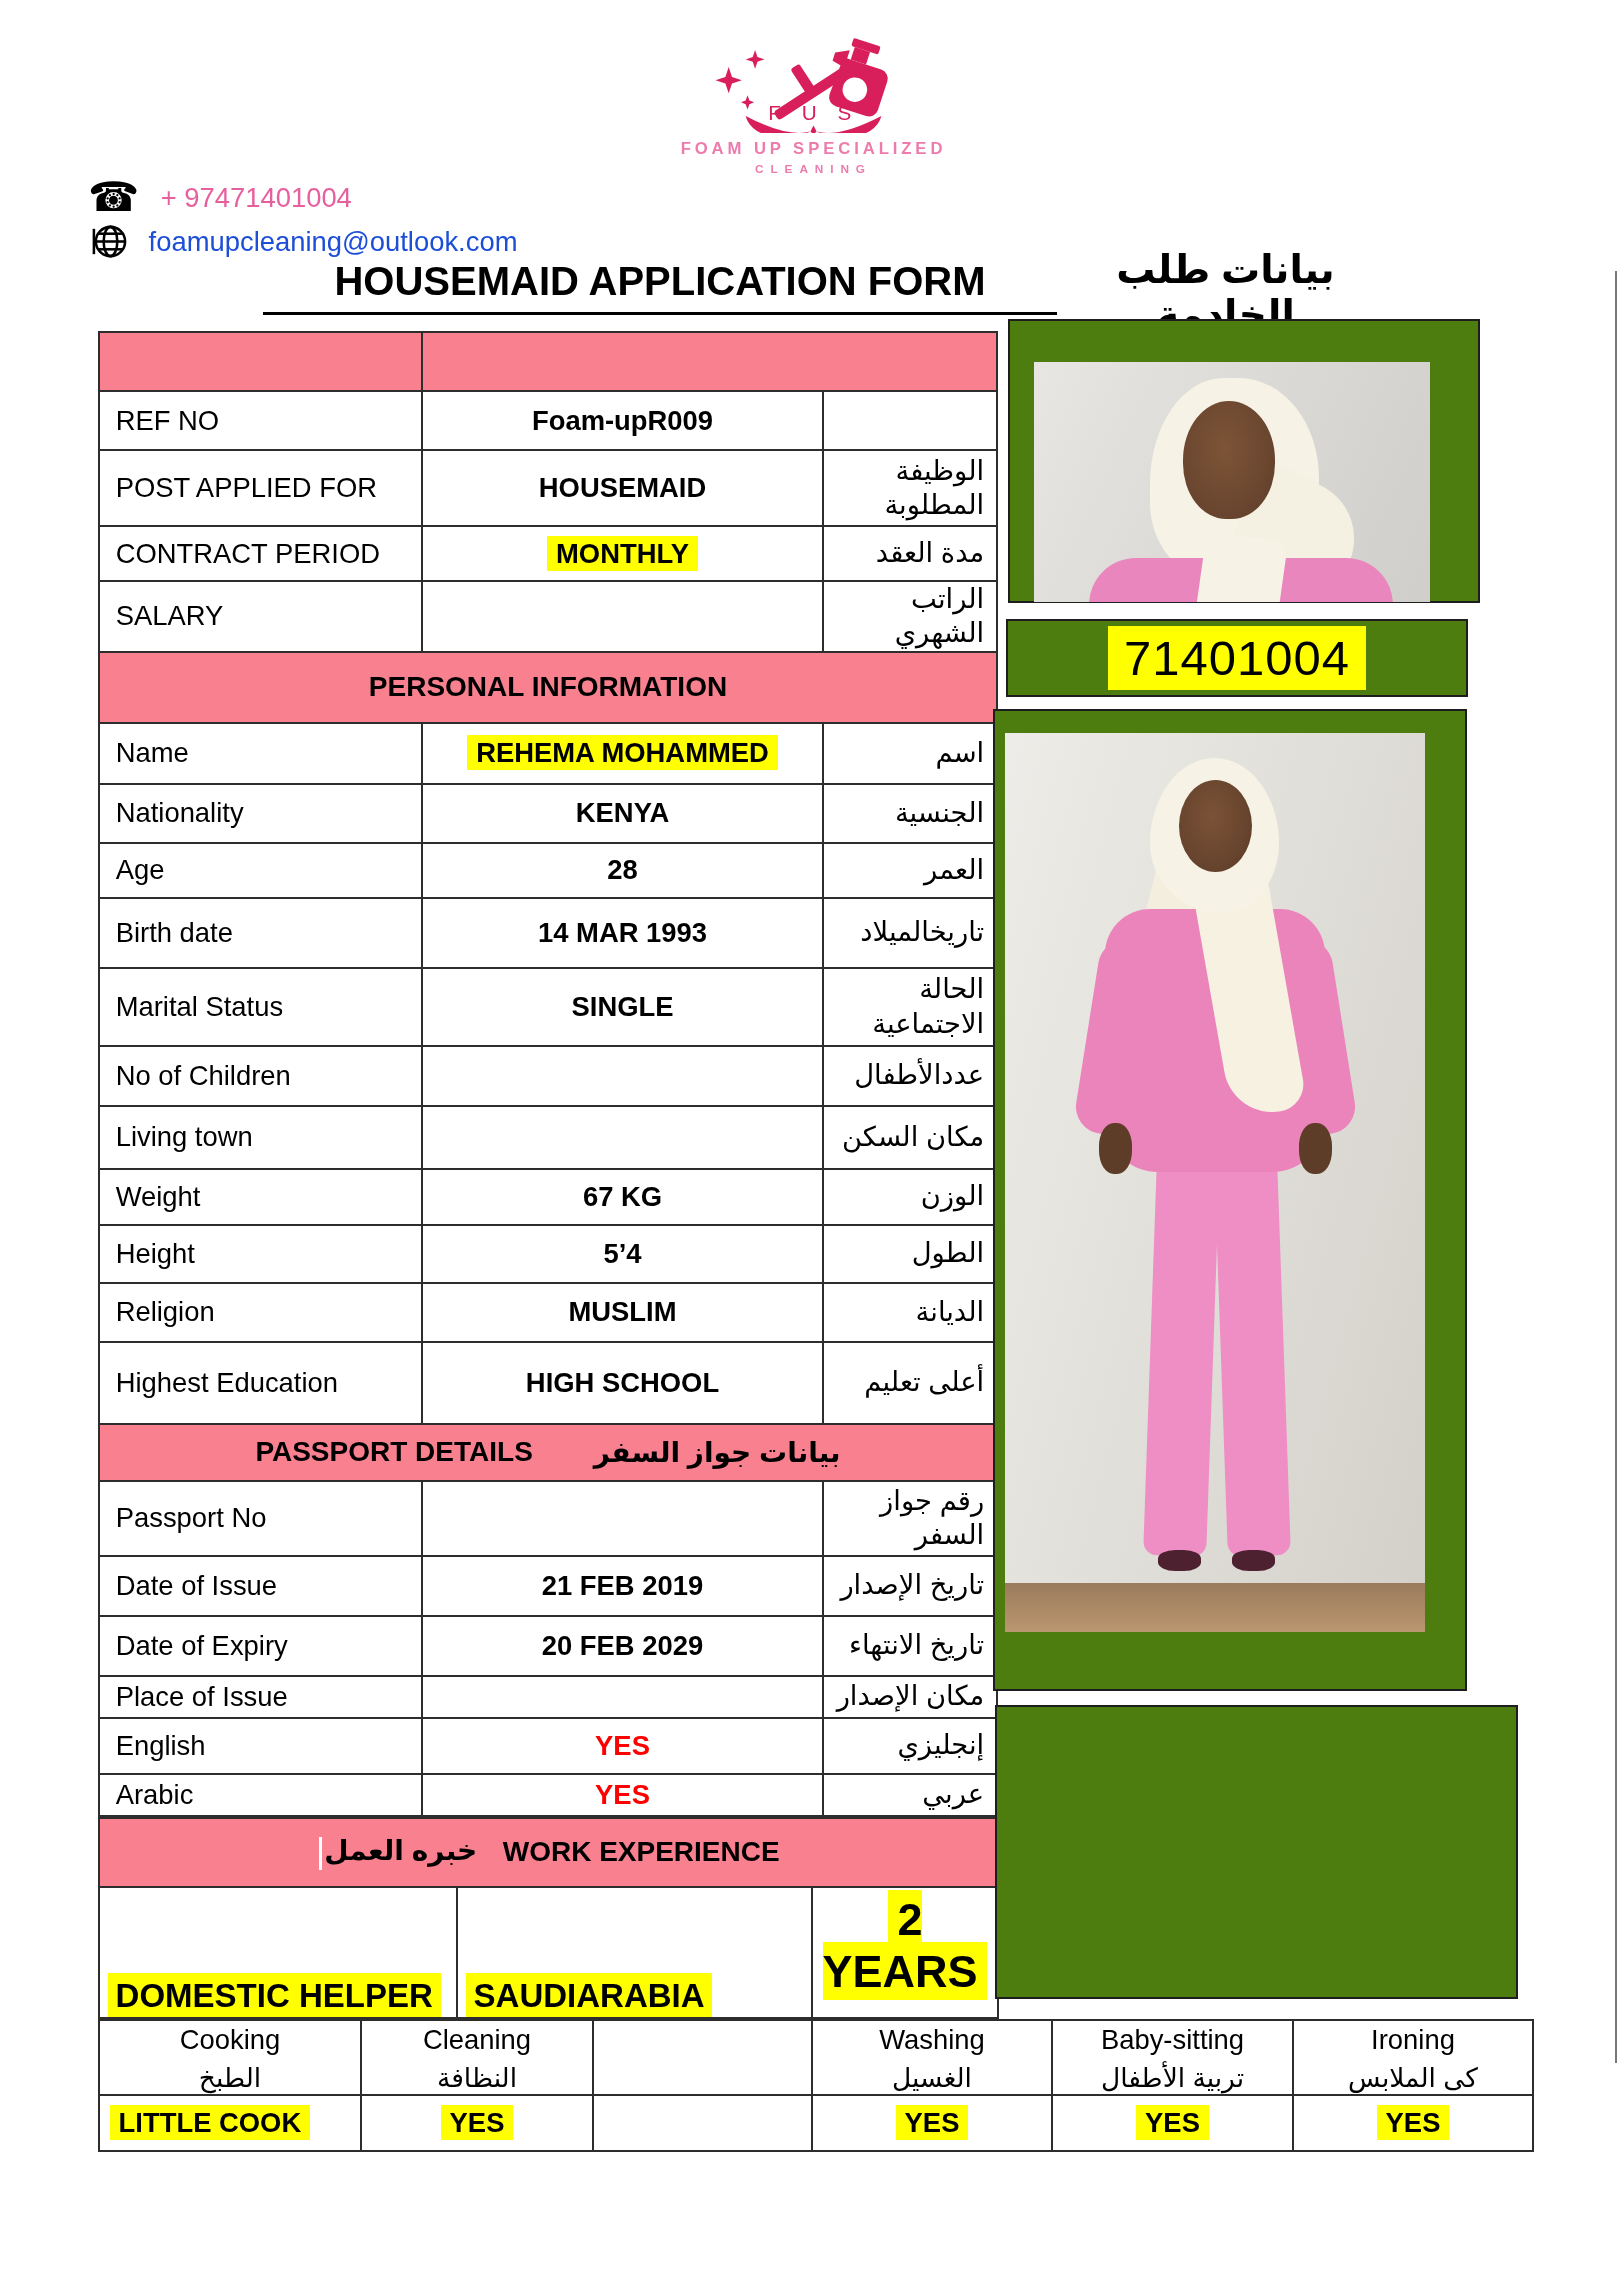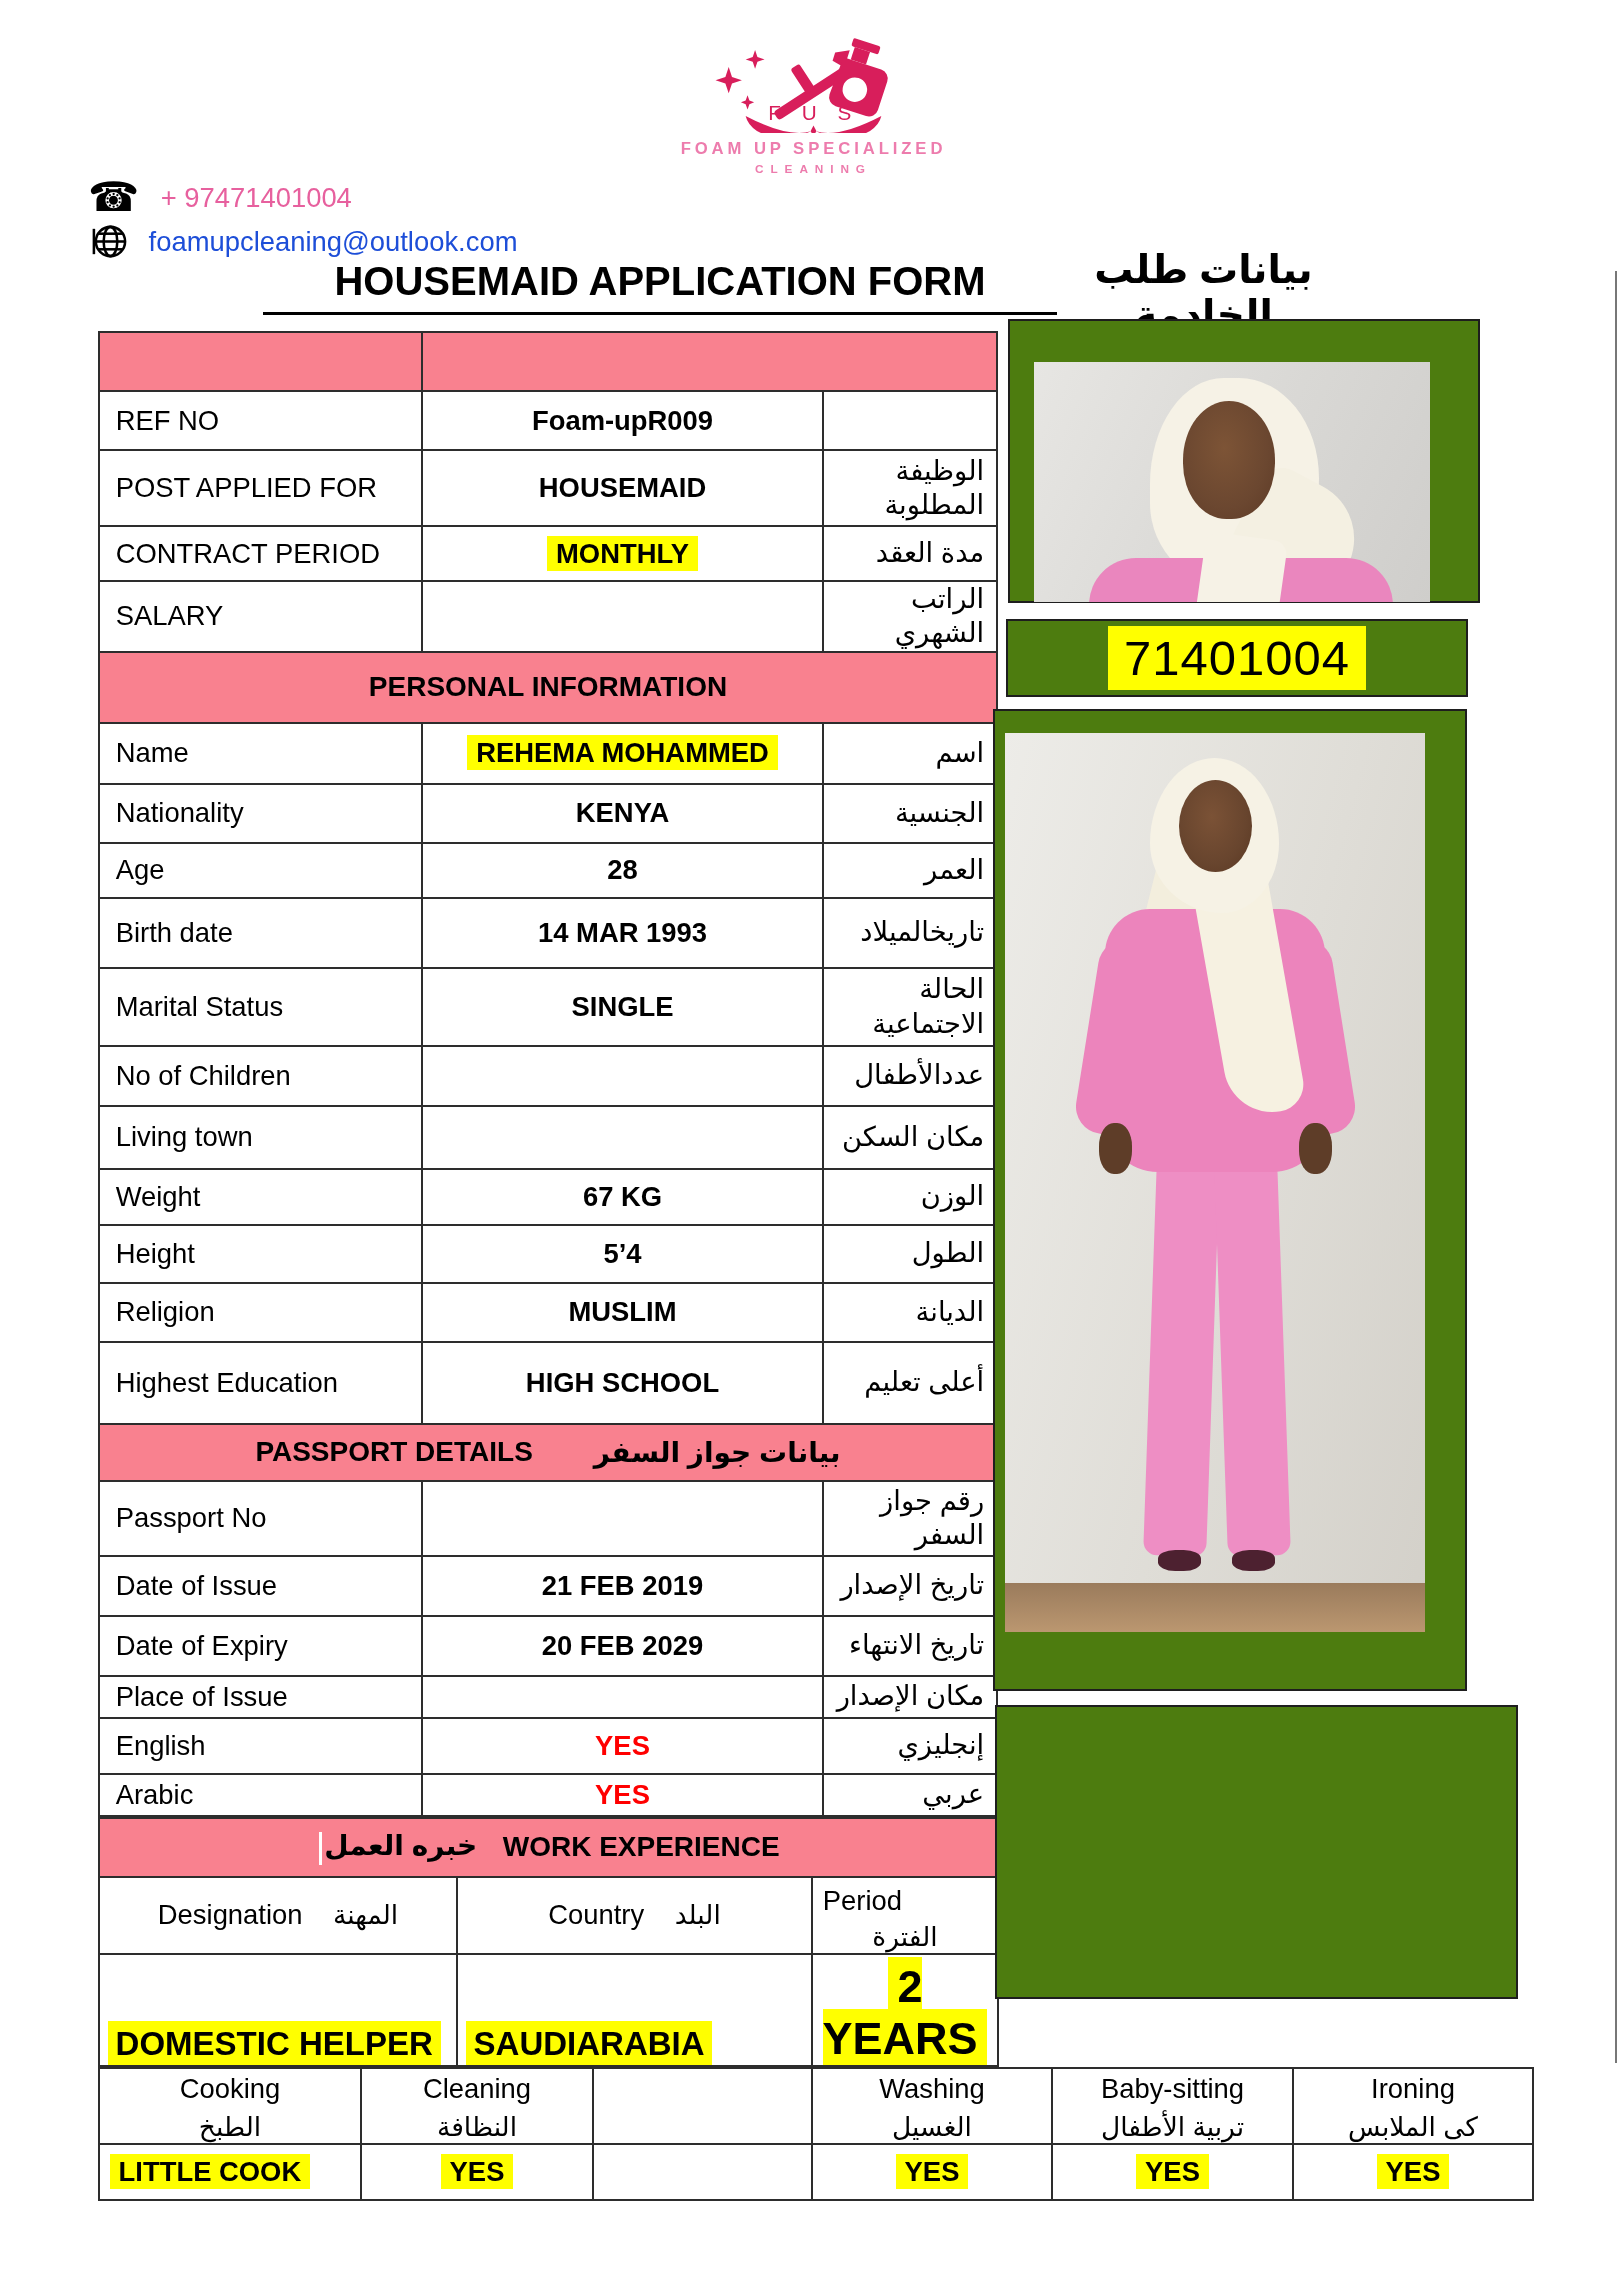--- a/index.html
+++ b/index.html
@@ -14,21 +14,21 @@
 
   .contact-phone { position:absolute; left:88px; top:178px; display:flex; align-items:center; }
   .phone-glyph { font-size:41px; line-height:39px; color:#000; }
   .contact-phone .txt { margin-left:21.6px; color:#E7609E; font-size:27.4px; }
   .contact-email { position:absolute; left:90px; top:222px; display:flex; align-items:center; }
   .contact-email .txt { margin-left:19.6px; color:#1d4ed8; font-size:27.4px; }
 
   .title-en { position:absolute; left:263px; top:259px; width:794px; text-align:center;
               font-size:40px; font-weight:bold; letter-spacing:0px;
               border-bottom:3.9px solid #000; padding-bottom:7.8px; }
-  .title-ar { position:absolute; left:1037px; top:247px; width:333px; text-align:center;
+  .title-ar { position:absolute; left:1059px; top:247px; width:333px; text-align:center;
               font-size:39px; font-weight:bold; border-bottom:3.9px solid #000; padding-bottom:11.8px; direction:rtl; }
 
   
   .left-stack { position:absolute; left:98px; top:331px; width:1437px; }
   table { border-collapse:collapse; table-layout:fixed; }
   td { border:2px solid #2d2d2d; font-size:27.4px; vertical-align:middle; overflow:hidden; }
   .ftable { width:899px; height:1483px; border:2.9px solid #2d2d2d; }
   .wtable { width:899px; height:202px; border:2.9px solid #2d2d2d; }
   .stable { width:1434px; height:130px; border:2.9px solid #2d2d2d; }
 
@@ -306,34 +306,20 @@
         </colgroup>
       <tbody>
           <tr style="height:59px">
         <td class="sechdr" colspan="3">
           <div class="sec-flex" style="gap:25.5px">
             <span dir="rtl"><span>خبره العمل</span><span class="cursor-bar"></span></span>
             <span>WORK EXPERIENCE</span>
           </div>
         </td>
       </tr>
-      <tr style="height:75px">
-        <td style="text-align:center">
-          <span class="wh-en">Designation</span>&nbsp;&nbsp;&nbsp;
-          <span class="wh-ar" dir="rtl">المهنة</span>
-        </td>
-        <td style="text-align:center">
-          <span class="wh-en">Country</span>&nbsp;&nbsp;&nbsp;
-          <span class="wh-ar" dir="rtl">البلد</span>
-        </td>
-        <td class="period-h">
-          <div class="en">Period</div>
-          <div class="ar2">الفترة</div>
-        </td>
-      </tr>
       <tr style="height:68px">
         <td class="bigval"><span class="hl">DOMESTIC HELPER</span></td>
         <td class="bigval"><span class="hl">SAUDIARABIA</span></td>
         <td class="yearsval"><span class="hl">2  YEARS</span></td>
       </tr>
     </tbody>
       </table>
 
     <table class="stable">
       <colgroup>

